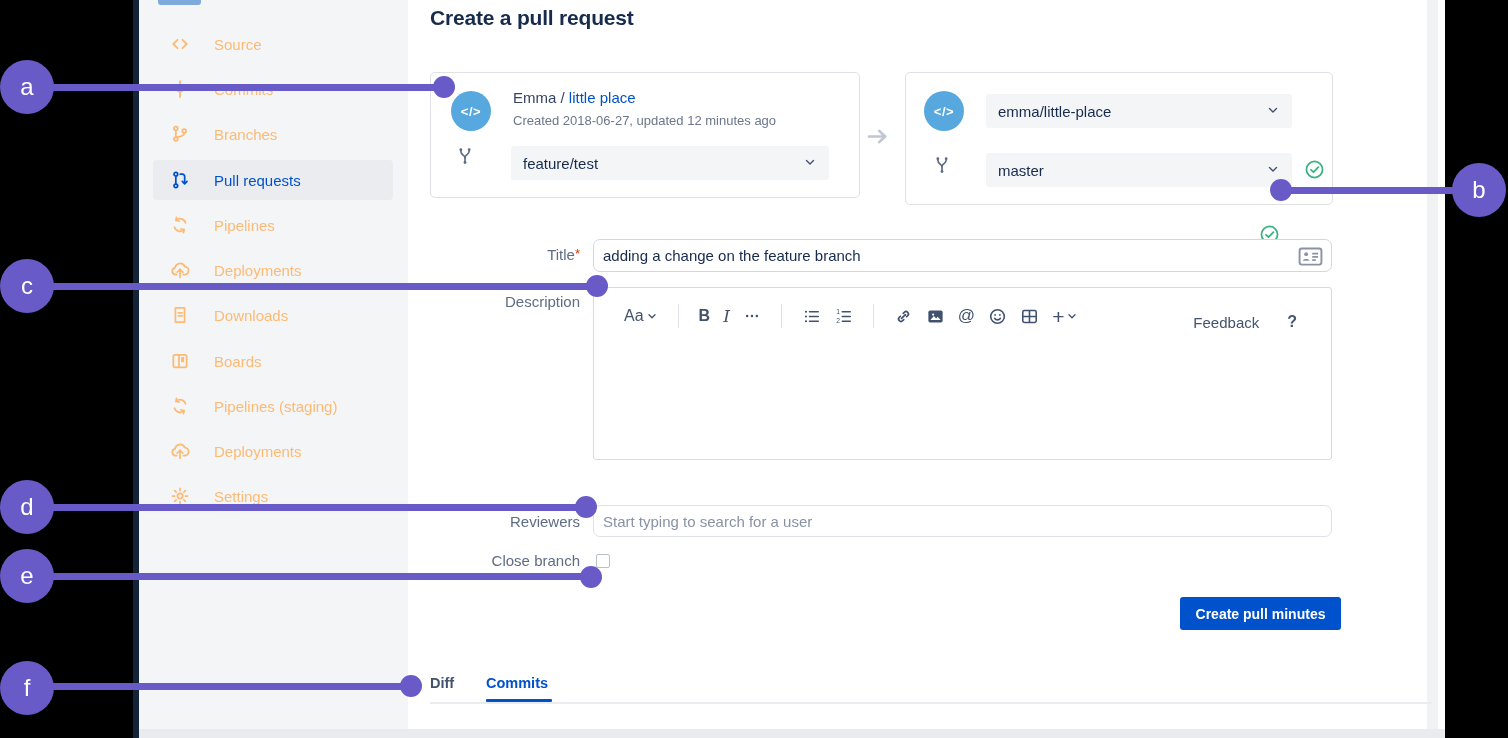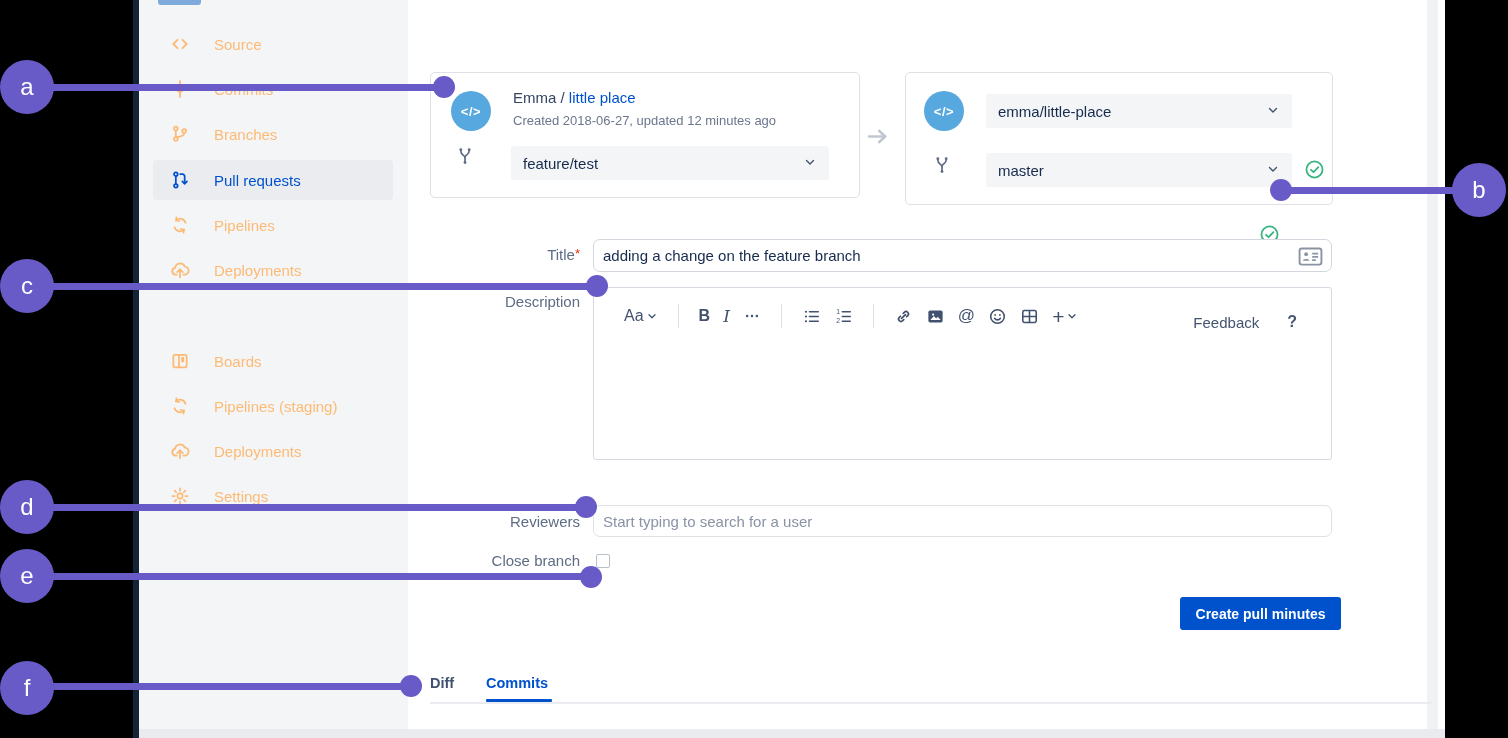--- a/index.html
+++ b/index.html
@@ -135,20 +135,30 @@
   <div class="side-item" style="top:250px">
     <span class="ico">
         <svg width="20" height="20" viewBox="0 0 24 24" fill="none" stroke-width="2.1" stroke-linecap="round" stroke-linejoin="round">
           <path d="M8 17.5 H6.6 A4.1 4.1 0 0 1 6 9.4 A6.2 6.2 0 0 1 17.8 7.9 A4.4 4.4 0 0 1 17.2 17.5 H16"></path>
           <path d="M12 20.8 V11.3"></path>
           <path d="M8.6 14.5 L12 11.1 L15.4 14.5"></path>
         </svg>
       </span>
     <span>Deployments</span>
   </div>
+  <div class="side-item" style="top:295px">
+    <span class="ico">
+        <svg width="20" height="20" viewBox="0 0 24 24" fill="none" stroke-width="2.1" stroke-linecap="round" stroke-linejoin="round">
+          <path d="M6.5 3.5 H17.5 V20.5 H6.5 Z"></path>
+          <path d="M10 9.5 H14.5"></path>
+          <path d="M10 13 H15"></path>
+        </svg>
+      </span>
+    <span>Downloads</span>
+  </div>
   <div class="side-item" style="top:386px">
     <span class="ico">
         <svg width="20" height="20" viewBox="0 0 24 24" fill="none" stroke-width="2.1" stroke-linecap="round" stroke-linejoin="round">
           <path d="M18.6 9.3 A7 7 0 0 0 7.2 6.4"></path>
           <path d="M7.8 2.8 L7.2 6.6 L11 7.2"></path>
           <path d="M5.4 14.7 A7 7 0 0 0 16.8 17.6"></path>
           <path d="M16.2 21.2 L16.8 17.4 L13 16.8"></path>
         </svg>
       </span>
     <span>Pipelines (staging)</span>
@@ -176,20 +186,21 @@
   <div class="side-item" style="top:476px">
     <span class="ico">
         <svg width="20" height="20" viewBox="0 0 24 24" fill="none" stroke-width="2.1" stroke-linecap="round">
           <circle cx="12" cy="12" r="3.1"></circle>
           <path d="M12 2.9 V5.6 M12 18.4 V21.1 M2.9 12 H5.6 M18.4 12 H21.1 M5.6 5.6 L7.5 7.5 M16.5 16.5 L18.4 18.4 M18.4 5.6 L16.5 7.5 M7.5 16.5 L5.6 18.4"></path>
         </svg>
       </span>
     <span>Settings</span>
   </div>
 
+  <div class="abs page-title">Create a pull request</div>
 
   <div class="abs card" style="left:430px;top:72px;width:430px;height:126px">
     <div class="abs avatar" style="left:20px;top:18px">
         <span>&lt;/&gt;</span>
       </div>
     <div class="abs repo-line" style="left:82px;top:16px">
       <span>Emma /</span>
       <a href="#">little place</a>
     </div>
     <div class="abs meta-line" style="left:82px;top:36px">Created 2018-06-27, updated 12 minutes ago</div>

